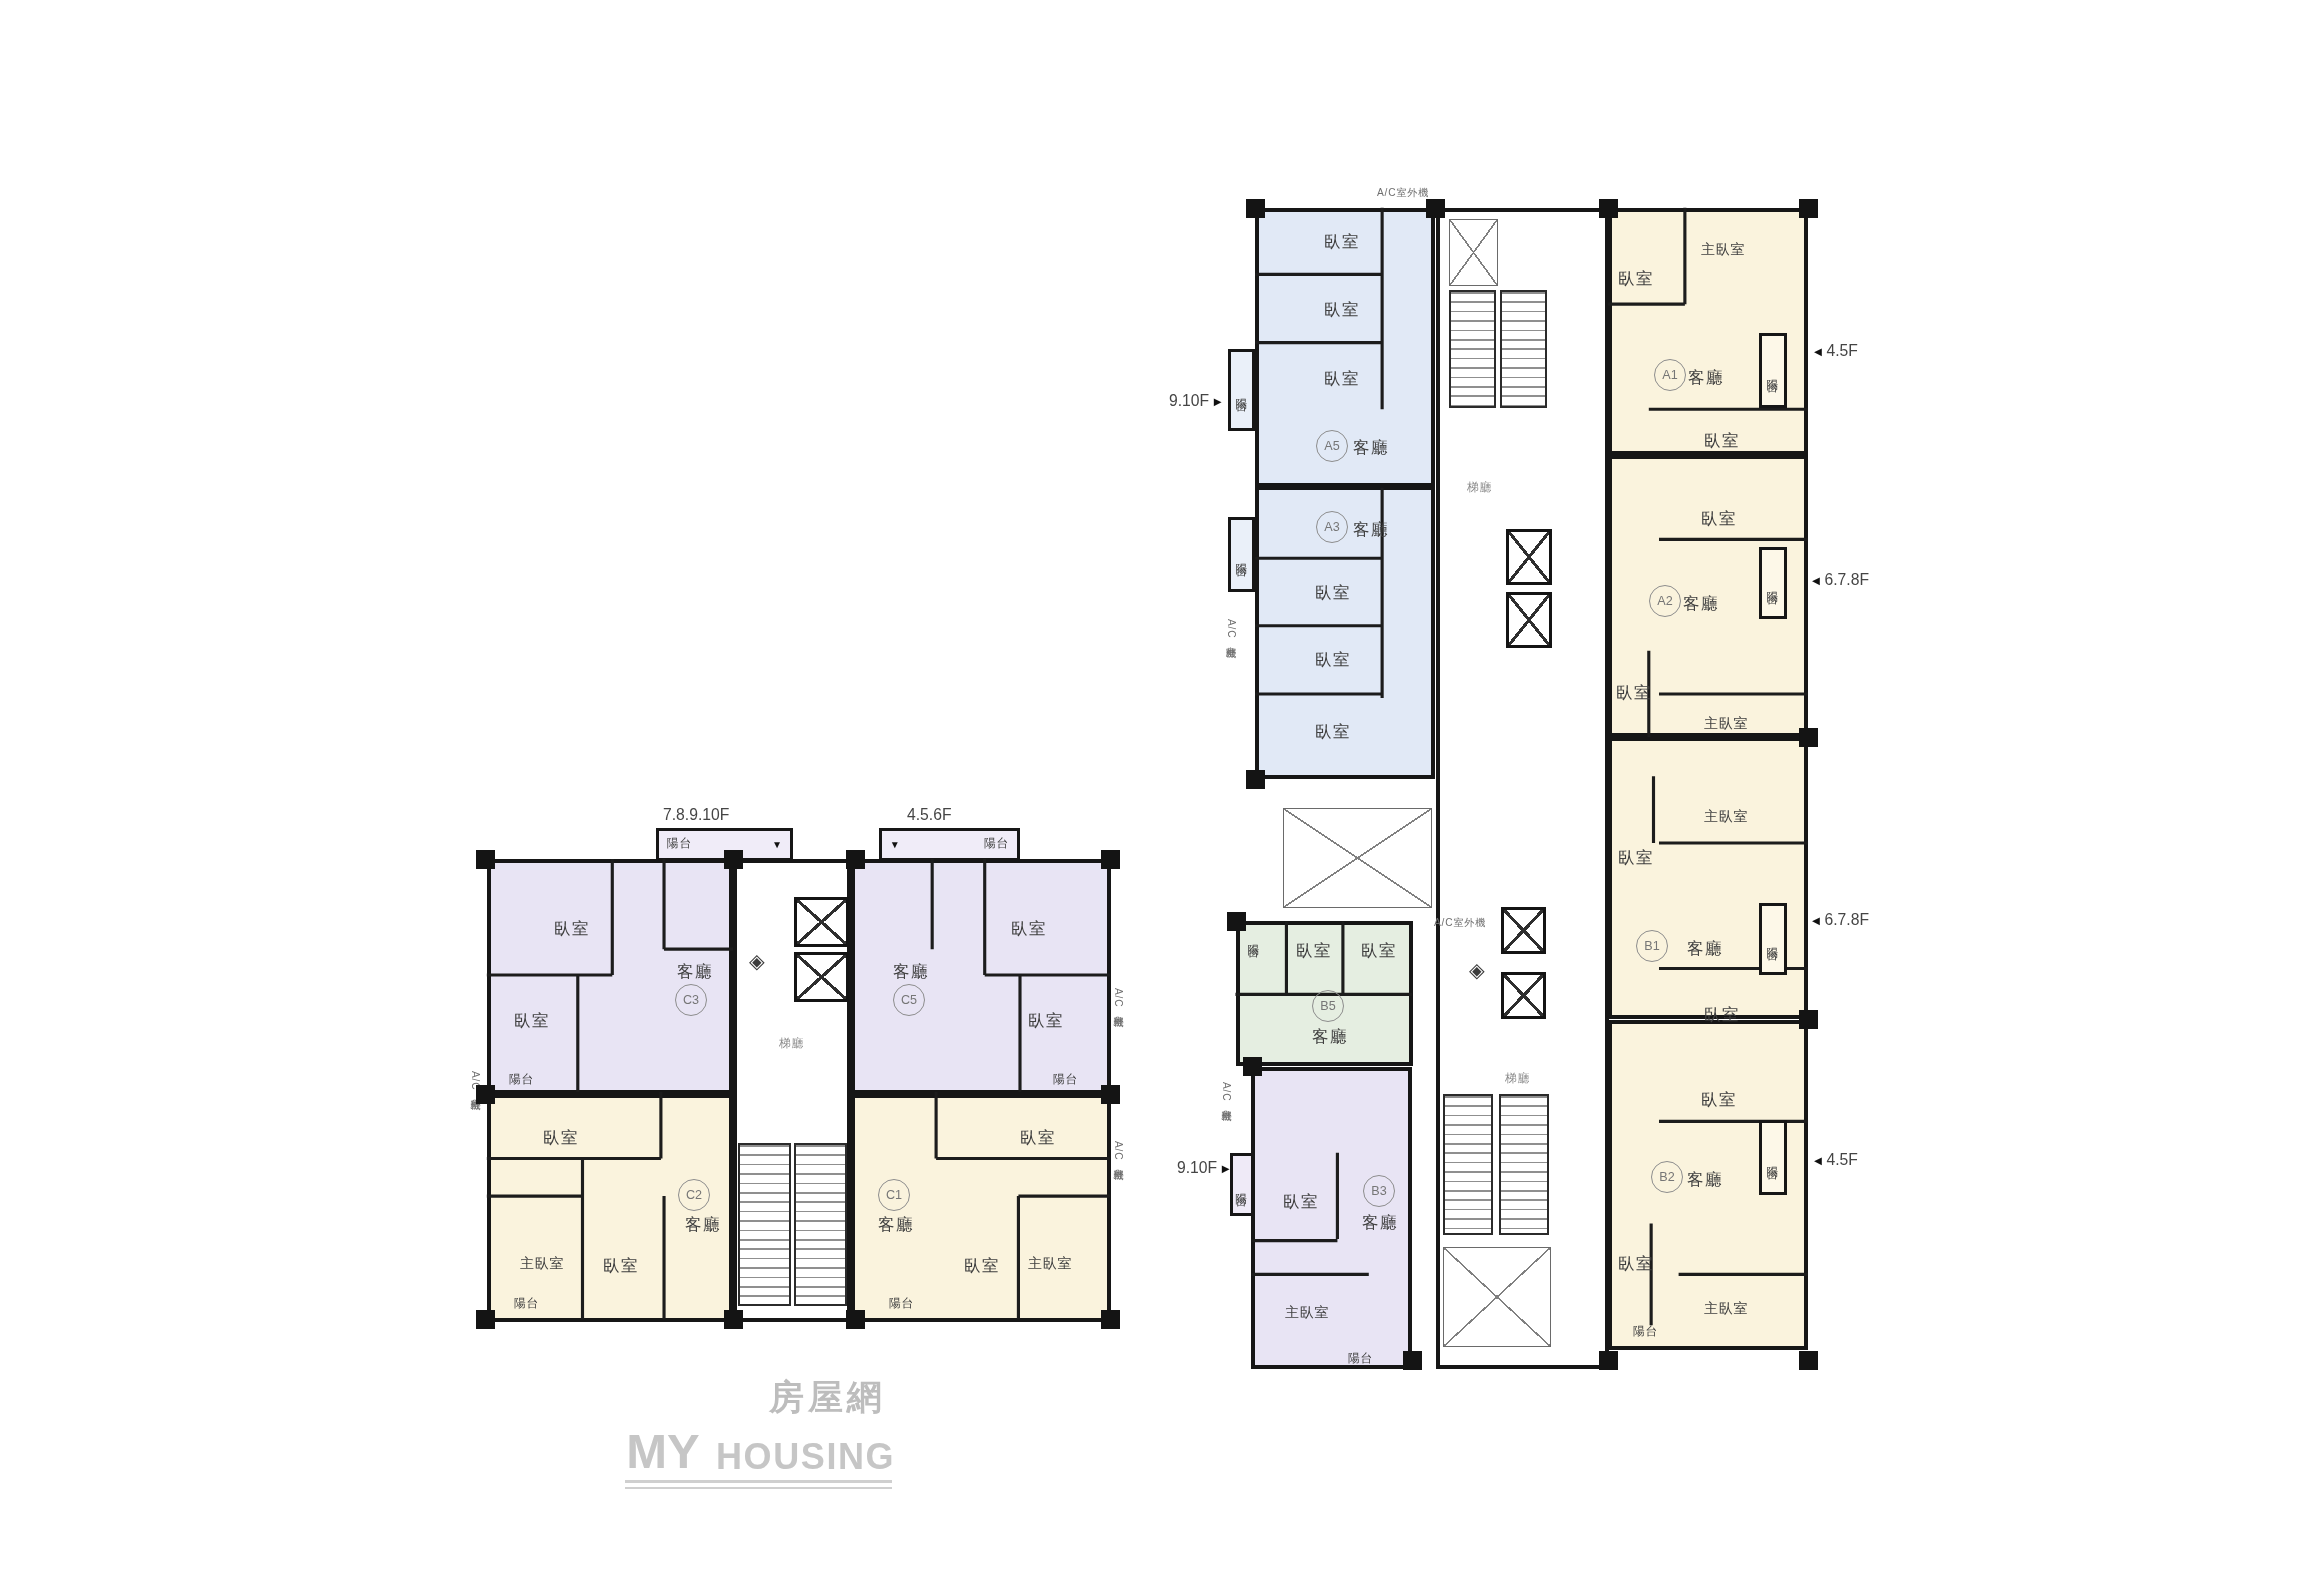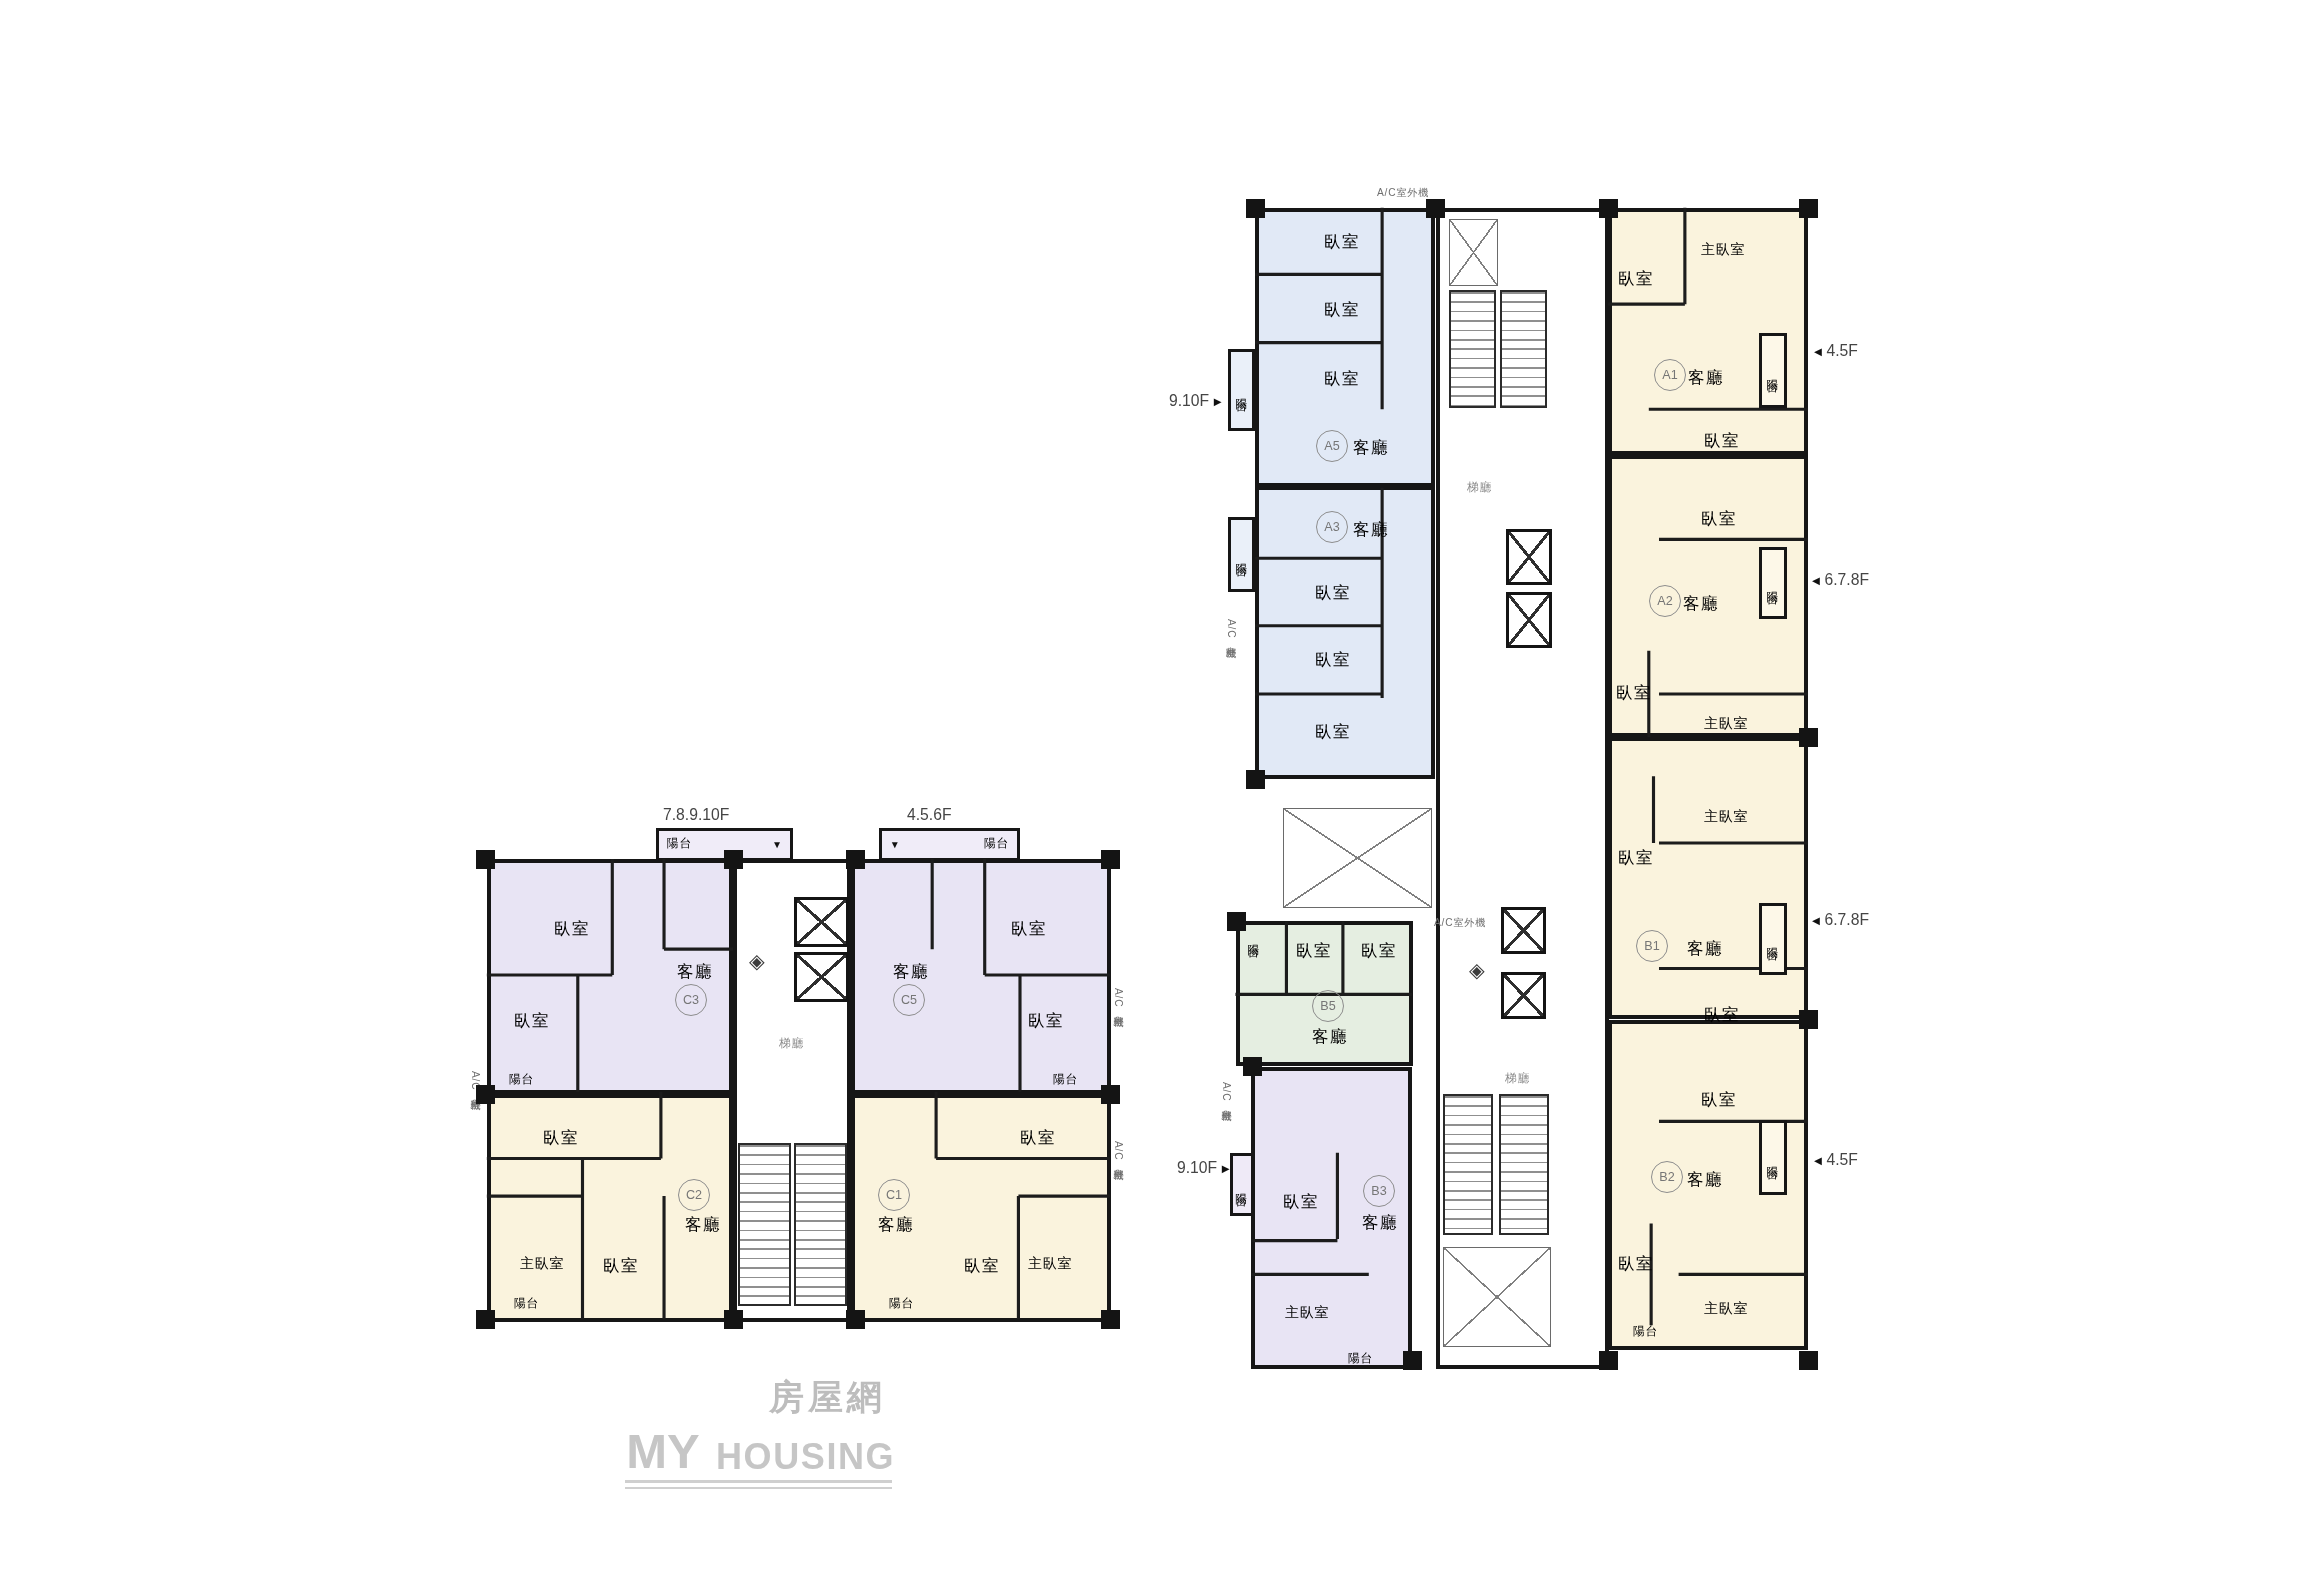--- a/index.html
+++ b/index.html
@@ -10,21 +10,21 @@
   .u-purple{background:#e8e4f4}
   .u-cream{background:#faf3dd}
   .u-blue{background:#e1e9f6}
   .u-green{background:#e5eee1}
   .core{position:absolute;background:#ffffff;border:4.7px solid #161616;box-sizing:border-box}
   .bal{position:absolute;border:3.1px solid #161616;box-sizing:border-box;display:flex;
        align-items:center;justify-content:space-between;padding:0 7.8px;z-index:2}
   .bal.v{flex-direction:column;justify-content:center;padding:4.7px 0}
   .bal.purple{background:#f0ecf8}.bal.cream{background:#fdf8e8}
   .bal.blue{background:#eaf0f9}.bal.lav{background:#efeaf7}
-  .room{position:absolute;color:#000000;font-size:16.5px;letter-spacing:1.6px;white-space:nowrap;z-index:3}
+  .room{position:absolute;color:#404040;font-size:16.5px;letter-spacing:1.6px;white-space:nowrap;z-index:3}
   .room.v{writing-mode:vertical-rl;font-size:13.3px;letter-spacing:1.6px}
   .room.small{font-size:11.8px;letter-spacing:0.8px}
   .ucode{position:absolute;width:30px;height:30px;border:1.6px solid #8d8d8d;border-radius:50%;
          color:#767676;font-size:12.6px;display:flex;align-items:center;justify-content:center;z-index:3}
   .flabel{position:absolute;color:#454545;font-size:15.7px;white-space:nowrap;display:flex;
           align-items:center;gap:4.7px;z-index:3}
   .arr{font-size:10.2px;color:#101010}
   .lift{position:absolute;background:#fff;border:3.9px solid #141414;box-sizing:border-box;z-index:2}
   .lift::before,.lift::after{content:"";position:absolute;inset:0}
   .lift::before{background:linear-gradient(to top right,transparent calc(50% - 1.6px),

